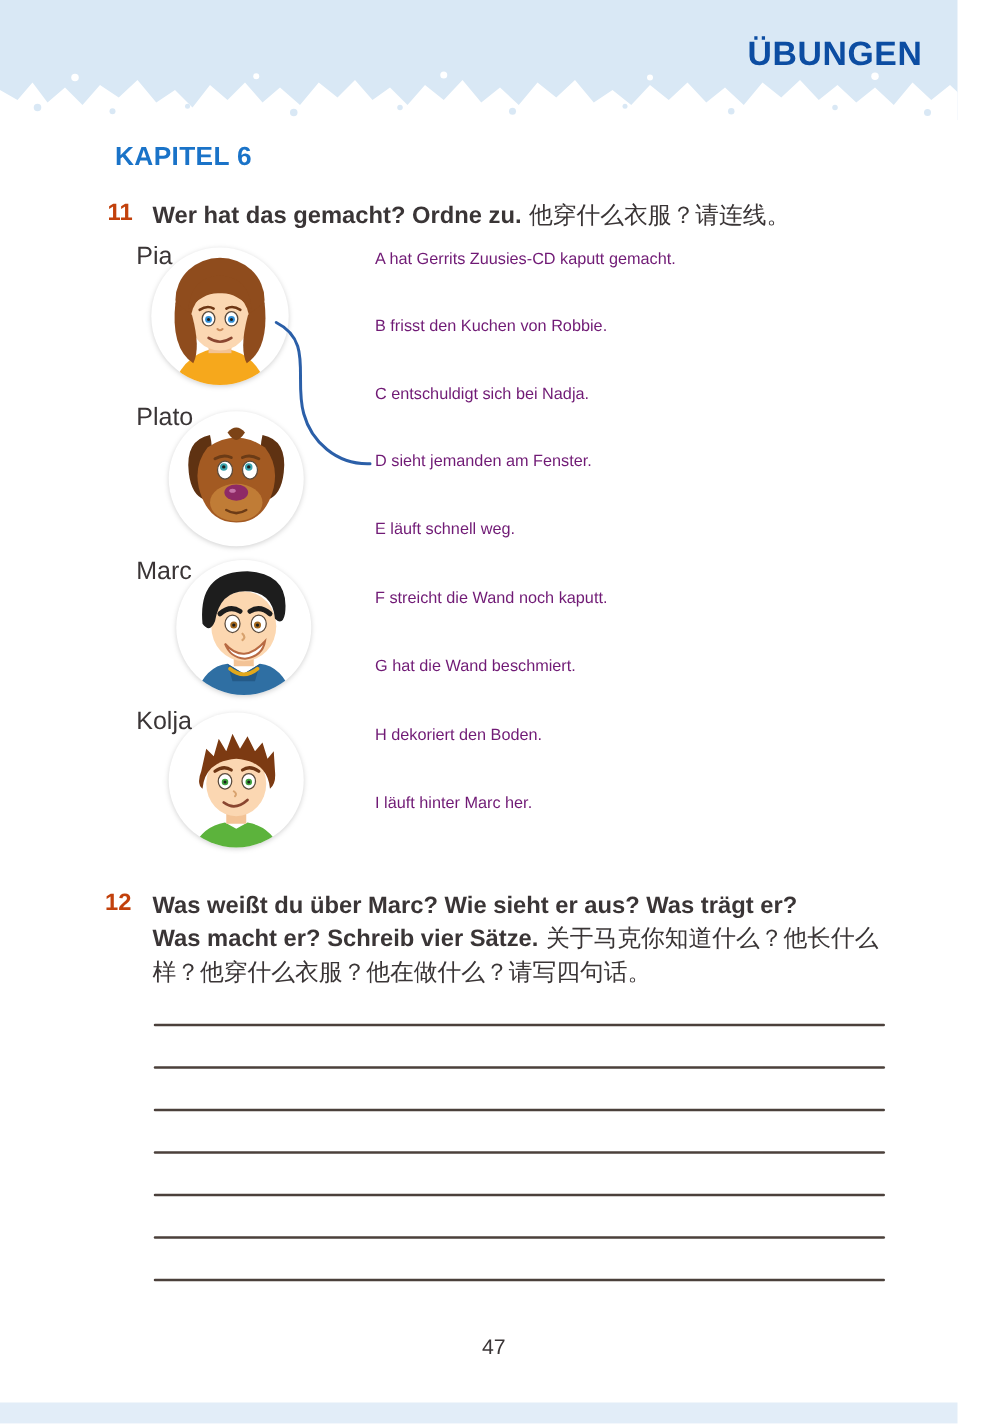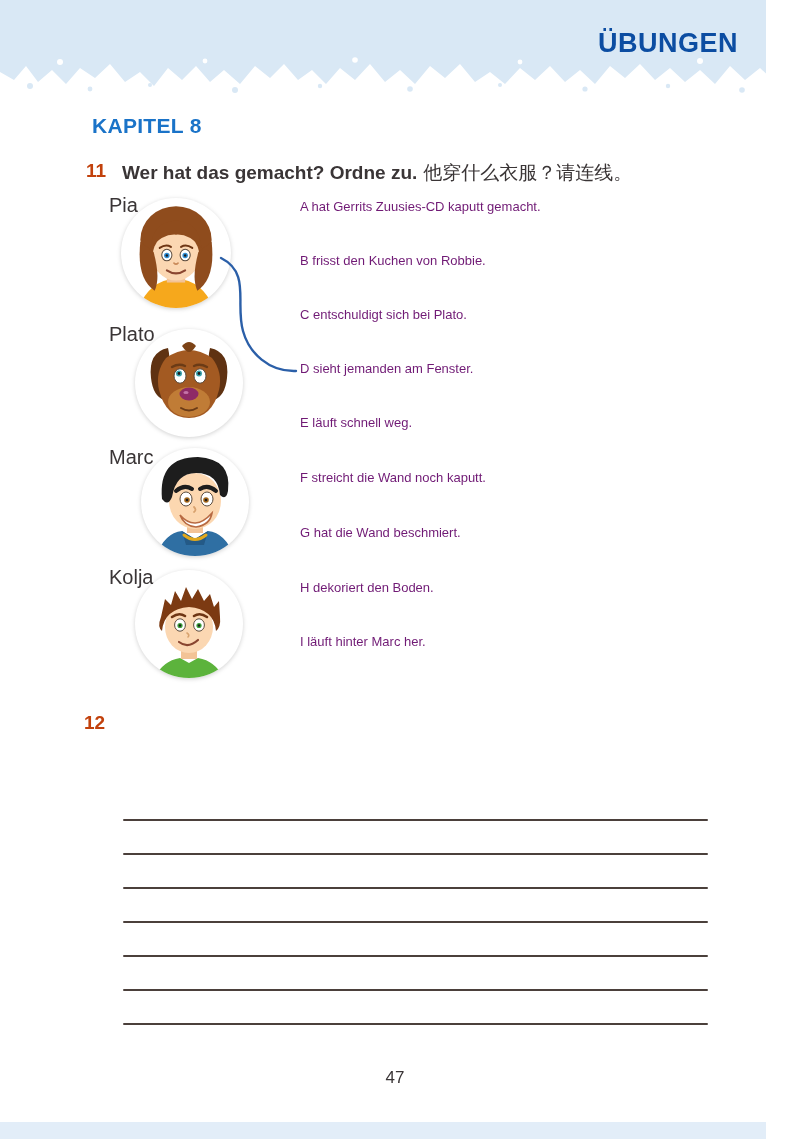--- a/index.html
+++ b/index.html
@@ -64,21 +64,21 @@
           <circle cx="205" cy="5" r="2.4"></circle>
           <circle cx="355" cy="4" r="2.8"></circle>
         <circle cx="520" cy="6" r="2.4"></circle>
           <circle cx="700" cy="5" r="3"></circle>
       </g>
     </svg>
   </div>
 
   <div class="hdr">ÜBUNGEN</div>
 
-  <div class="chapter">KAPITEL 8</div>
+  <div class="chapter">KAPITEL 6</div>
 
   <div class="ex-num" style="left:86px;top:160px;">11</div>
   <div class="ex-title" style="left:122px;top:160px;">
     <span class="b">Wer hat das gemacht? Ordne zu.</span><span class="zh">他穿什么衣服？请连线。</span>
   </div>
 
   <div class="char-label" style="top:194px;">Pia</div>
   <div class="char-label" style="top:323px;">Plato</div>
   <div class="char-label" style="top:446px;">Marc</div>
   <div class="char-label" style="top:566px;">Kolja</div>
@@ -195,34 +195,39 @@
           <circle cx="65" cy="56.5" r="1.2" fill="#1d1d1d"></circle>
         <path d="M53,64 Q56,66 54,68" stroke="#d8a26e" stroke-width="1.6" fill="none" stroke-linecap="round"></path>
         <path d="M45,73 Q54,80 64,71" stroke="#8a4630" stroke-width="2.2" fill="none" stroke-linecap="round"></path>
       </g>
     </svg>
   </div>
 
   <div>
     <div class="item">A hat Gerrits Zuusies-CD kaputt gemacht.</div>
     <div class="item">B frisst den Kuchen von Robbie.</div>
-    <div class="item">C entschuldigt sich bei Plato.</div>
+    <div class="item">C entschuldigt sich bei Nadja.</div>
     <div class="item">D sieht jemanden am Fenster.</div>
     <div class="item">E läuft schnell weg.</div>
     <div class="item">F streicht die Wand noch kaputt.</div>
     <div class="item">G hat die Wand beschmiert.</div>
     <div class="item">H dekoriert den Boden.</div>
     <div class="item">I läuft hinter Marc her.</div>
   </div>
 
   <svg class="connector" width="110" height="135" viewBox="0 0 110 135">
     <path d="M16,13 C46,28 30,58 38,86 C44,108 64,127 91,126" fill="none" stroke="#2b5fa8" stroke-width="2.4" stroke-linecap="round"></path>
   </svg>
 
   <div class="ex-num" style="left:84px;top:712px;">12</div>
+  <div class="ex12-text">
+    <div><span class="b">Was weißt du über Marc? Wie sieht er aus? Was trägt er?</span><span class="zh"></span></div>
+    <div><span class="b">Was macht er? Schreib vier Sätze.</span><span class="zh">关于马克你知道什么？他长什么</span></div>
+    <div><span>样？他穿什么衣服？他在做什么？请写四句话。</span></div>
+  </div>
 
   <div>
       <div class="wline" style="top: 819px;"></div>
       <div class="wline" style="top: 853px;"></div>
       <div class="wline" style="top: 887px;"></div>
       <div class="wline" style="top: 921px;"></div>
       <div class="wline" style="top: 955px;"></div>
       <div class="wline" style="top: 989px;"></div>
       <div class="wline" style="top: 1023px;"></div>
     </div>

